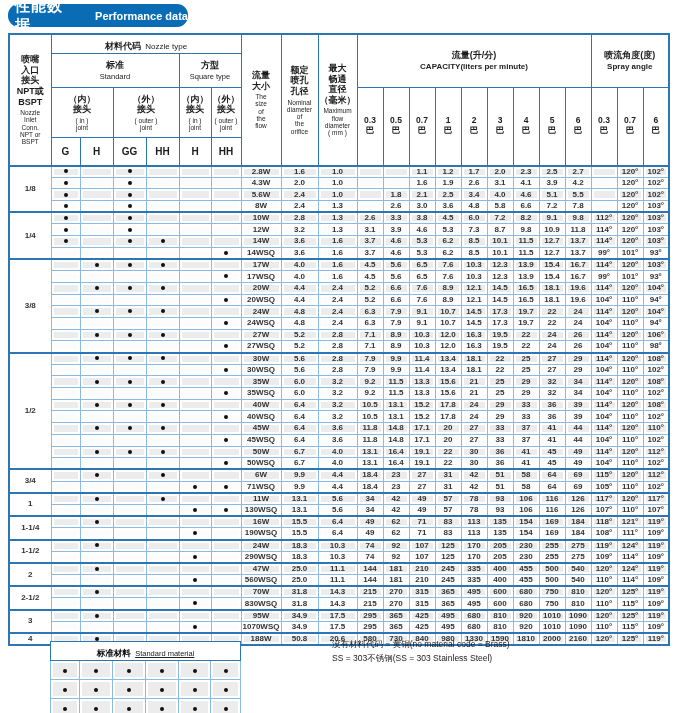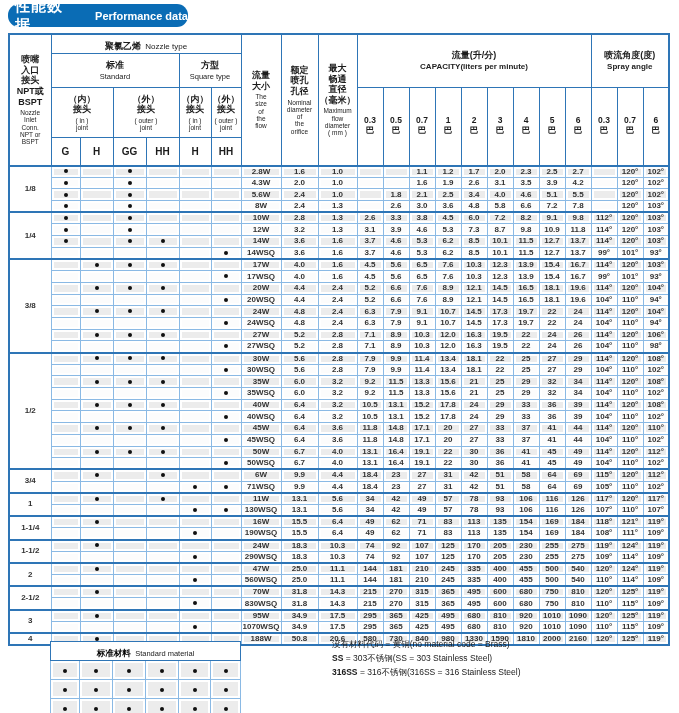--- a/index.html
+++ b/index.html
@@ -32,29 +32,29 @@
   th.press{vertical-align:bottom;padding-bottom:3px;}
   .pv,.pu{display:block;font-size:8.5px;font-weight:bold;line-height:1.15;}
 
   .dot{display:inline-block;width:4px;height:4px;border-radius:50%;background:#101010;vertical-align:middle;}
 
   
   table.mat{position:absolute;left:50px;top:641px;border-collapse:collapse;table-layout:fixed;width:191px;
     border:1px solid #2e75b6;}
   table.mat th{border:1px solid #2e75b6;background:#fff;height:12px;padding:0;text-align:center;}
   table.mat th .zh{display:inline;font-size:8.5px;font-weight:bold;}
-  table.mat th .en{display:inline;font-size:7.5px;font-weight:normal;margin-left:0;color:#222;}
+  table.mat th .en{display:inline;font-size:7.5px;font-weight:normal;margin-left:0;color:#222;text-decoration:underline;}
   table.mat td{border:1px solid #8ab9e4;background:#ececec;height:11.8px;padding:0;text-align:center;
     box-shadow:inset 0 0 0 2px #fff;}
 
   
   .notes{position:absolute;left:332px;top:639px;width:345px;color:#1a1a1a;}
   .nl{font-size:8.5px;line-height:11px;white-space:nowrap;}
   .nl.sp{margin-top:3px;}
-  .nl b{font-weight:bold;}
+  .nl b{font-weight:normal;}
 </style>
 </head>
 <body>
 
 <div class="title-bar">
   <span class="title-zh">性能数据</span>
   <span class="title-en">Performance data</span>
 </div>
 
 <table class="main">
@@ -90,21 +90,21 @@
 接头
 NPT或
 BSPT</span>
         <span class="en">Nozzle
 Inlet
 Conn.
 NPT or
 BSPT</span>
       </th>
       <th colspan="6">
-        <span class="zh inline">聚氯乙烯</span>
+        <span class="zh inline">材料代码</span>
         <span class="en inline en8" style="font-weight:normal;">Nozzle type</span>
       </th>
       <th rowspan="4">
         <span class="zh">流量
 大小</span>
         <span class="en">The
 size
 of
 the
 flow</span>
@@ -265,21 +265,21 @@
         <td class="c-dot"></td>
         <td class="c-model">4.3W</td>
         <td>2.0</td>
         <td>1.0</td>
         <td></td>
         <td></td>
         <td>1.6</td>
         <td>1.9</td>
         <td>2.6</td>
         <td>3.1</td>
-        <td>3.5</td>
+        <td>4.1</td>
         <td>3.9</td>
         <td>4.2</td>
         <td></td>
         <td>120°</td>
         <td>102°</td>
       </tr>
       <tr class="odd">
         <td class="c-dot"><span class="dot"></span></td>
         <td class="c-dot"></td>
         <td class="c-dot"><span class="dot"></span></td>
@@ -1231,14 +1231,13 @@
         <td class="c-dot"><span class="dot"></span></td>
         <td class="c-dot"><span class="dot"></span></td>
         <td class="c-dot"><span class="dot"></span></td>
       </tr>
     </tbody>
 </table>
 
 <div class="notes">
   <div class="nl">没有材料代码 = 黄铜(no material code = Brass)</div>
   <div class="nl sp"><b>SS</b><span> = 303不锈钢(SS = 303 Stainless Steel)</span></div>
-  <div class="nl sp"><b>316SS</b><span> = 316不锈钢(316SS = 316 Stainless Steel)</span></div>
 </div>
 
 </body></html>

